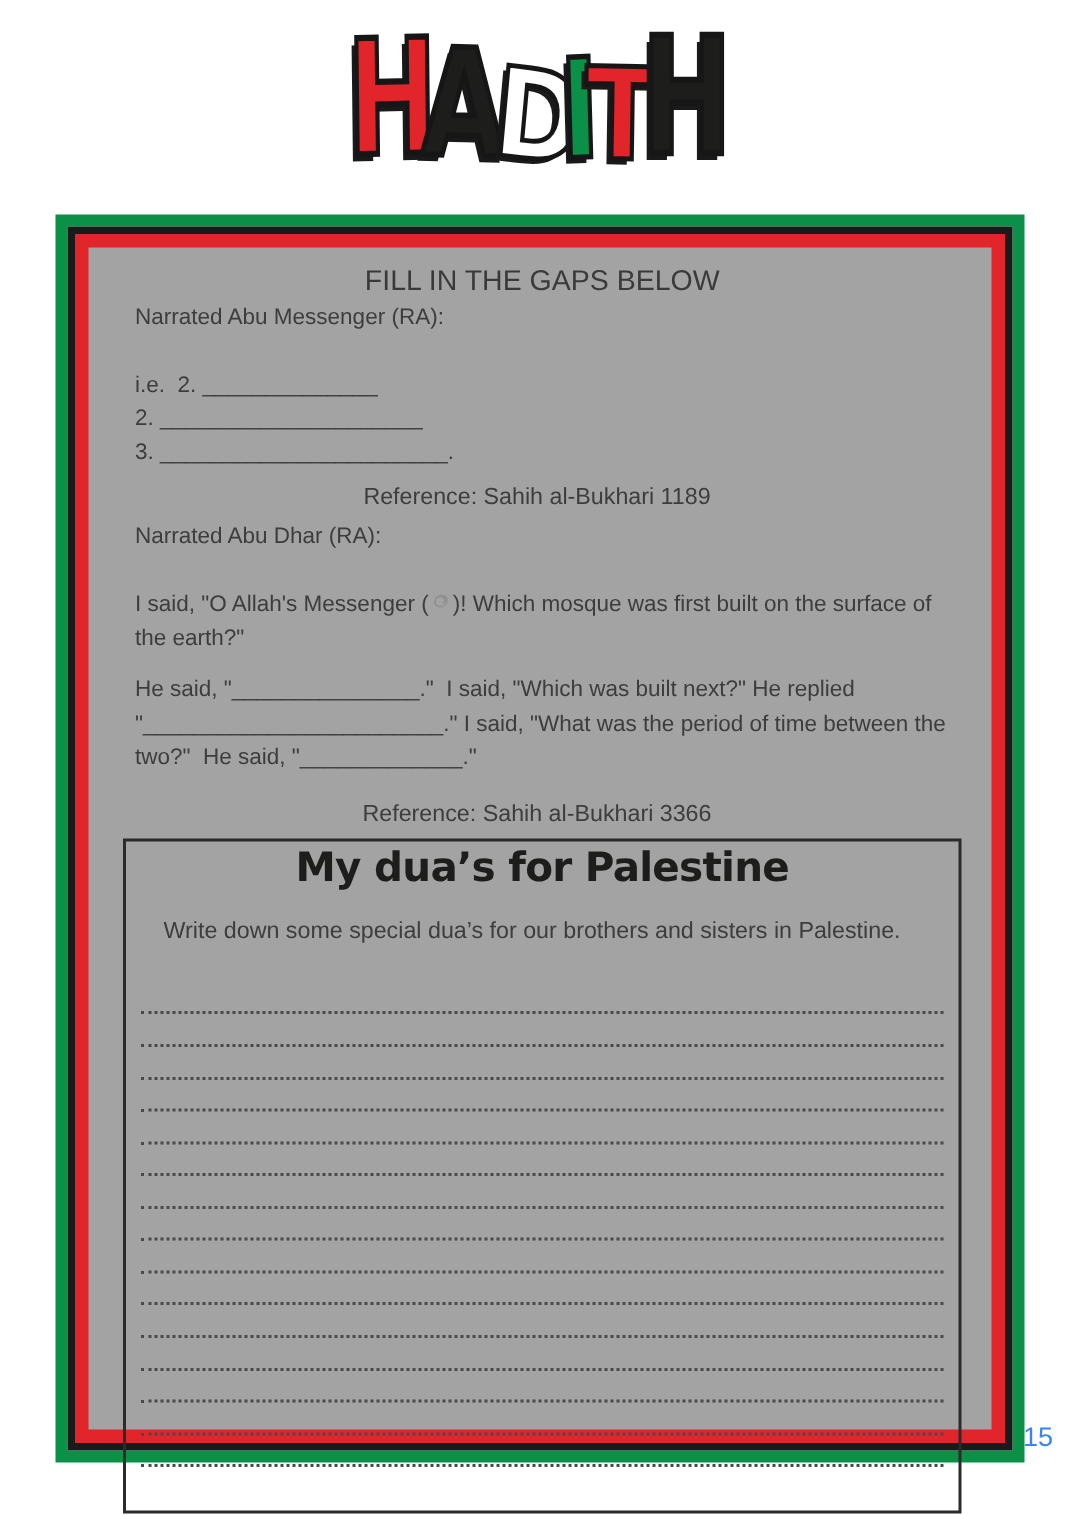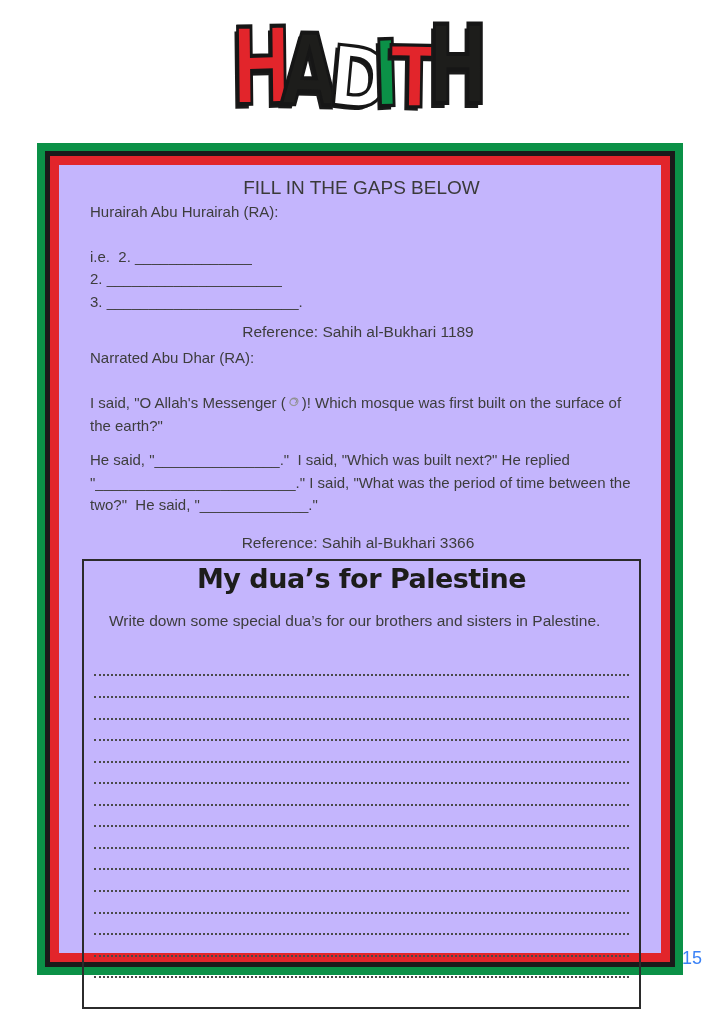--- a/index.html
+++ b/index.html
@@ -21,21 +21,21 @@
   .tletter:nth-child(1){transform:scaleY(1.18) rotate(-1deg);}
   .tletter:nth-child(2){transform:scaleY(1.10) rotate(1deg);}
   .tletter:nth-child(3){transform:scaleY(0.92) rotate(6deg);}
   .tletter:nth-child(4){transform:scaleY(1.02) rotate(-2deg);}
   .tletter:nth-child(5){transform:scaleY(0.94) rotate(1deg);}
   .tletter:nth-child(6){transform:scaleY(1.20);}
 
   
   .frame{position:absolute;left:37px;top:143px;width:646px;height:832px;box-sizing:border-box;border:8px solid #0b9147;}
   .frame-mid{position:absolute;inset:0;border:5px solid #1a1a1a;}
-  .frame-inner{position:absolute;inset:0;border:9px solid #e2252b;background:#c4b5fd;padding:10px 20px 0 23px;box-sizing:border-box;}
+  .frame-inner{position:absolute;inset:0;border:9px solid #e2252b;background:#a3a3a3;padding:10px 20px 0 23px;box-sizing:border-box;}
 
   
   .heading{text-align:center;font-size:19px;line-height:22px;margin:2px 0 0;color:#3a3a3a;}
   .tline{white-space:pre;font-size:15px;line-height:22.6px;margin:0 7px 0 8px;}
   .gap{height:22px;}
   .ref{text-align:center;font-size:15.5px;line-height:22px;margin-right:7px;}
   .mt2{margin-top:2px;} .mt4{margin-top:4px;} .mt8{margin-top:8px;}
   .mt12{margin-top:12px;} .mt15{margin-top:15px;}
 
   .pbuh{display:inline-block;width:16px;height:15px;vertical-align:-2px;}
@@ -65,21 +65,21 @@
       <span class="tletter" style="color: rgb(29, 29, 27);">H</span>
     </span>
 </div>
 
 <div class="frame" id="frame-outer" style="border-color: rgb(11, 145, 71);">
   <div class="frame-mid" id="frame-mid" style="border-color: rgb(26, 26, 26);">
     <div class="frame-inner" id="frame-inner" style="border-color: rgb(226, 37, 43);">
 
       <div class="heading">FILL IN THE GAPS BELOW</div>
 
-      <div class="tline mt2">Hurairah Abu Hurairah (RA):</div>
+      <div class="tline mt2">Narrated Abu Messenger (RA):</div>
       <div class="gap"></div>
 
       <div class="tline">i.e.  2. ______________</div>
       <div class="tline">2. _____________________</div>
       <div class="tline">3. _______________________.</div>
 
       <div class="ref mt8">Reference: Sahih al-Bukhari 1189</div>
 
       <div class="tline mt4">Narrated Abu Dhar (RA):</div>
       <div class="gap"></div>

